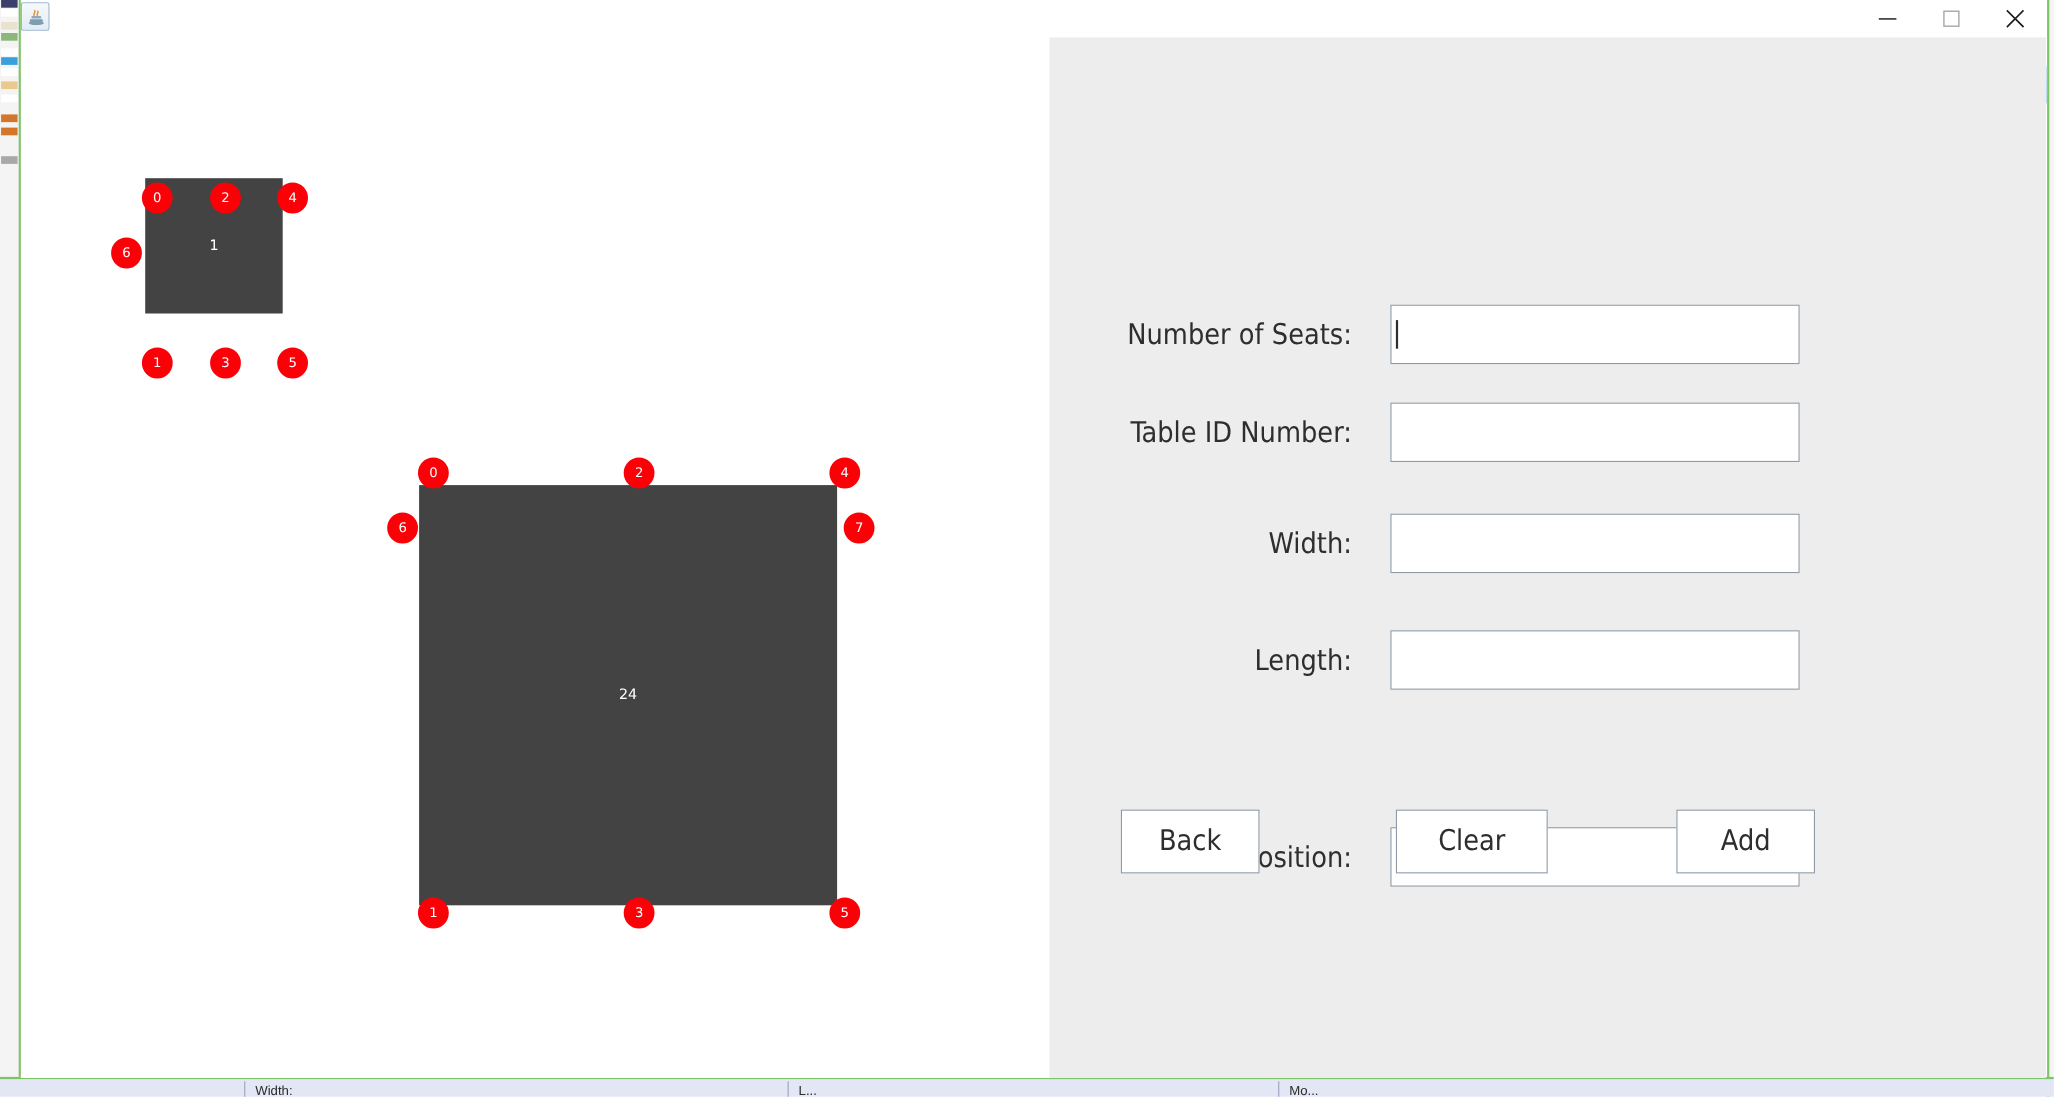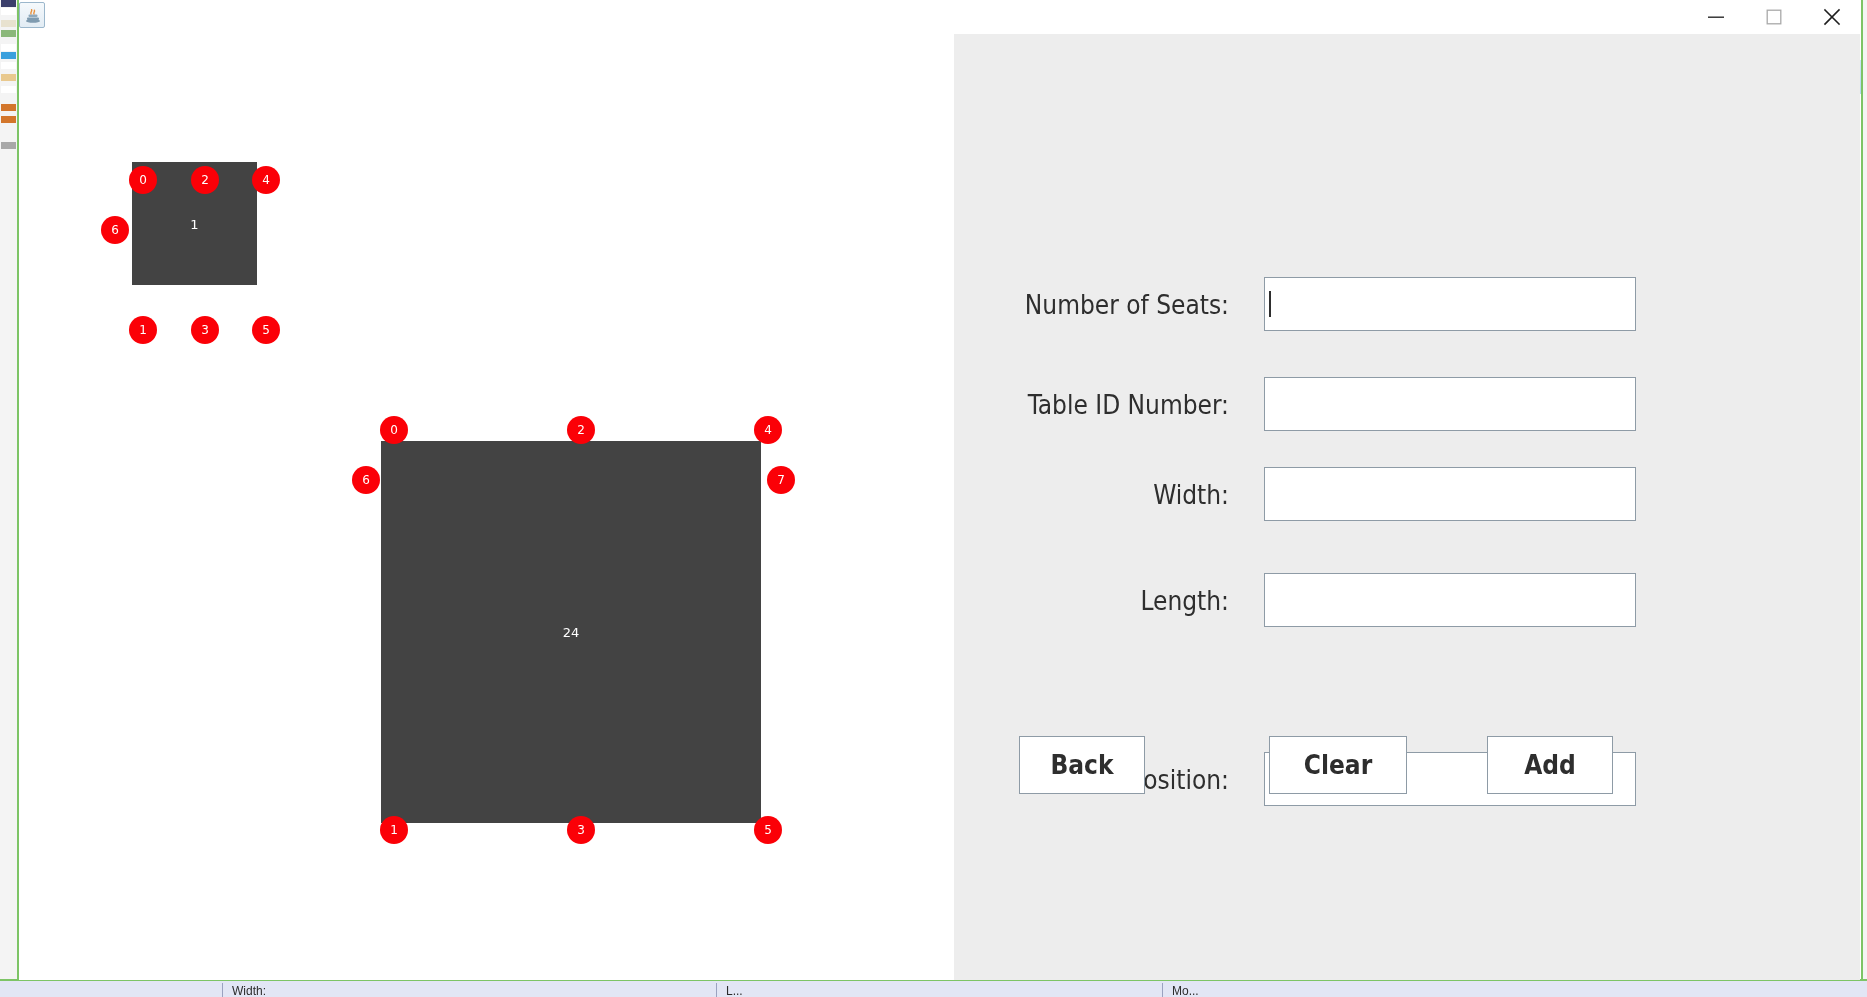--- a/index.html
+++ b/index.html
@@ -230,40 +230,39 @@
     height: 26px;
     background: #2e2e2e;
   }
 
   #button-bar {
     position: absolute;
     left: 0;
     top: 702px;
     width: 906px;
     height: 62px;
-    font-weight: bold;
   }
   .panel-button {
     position: absolute;
     top: 0;
     height: 58px;
     background: #ffffff;
     border: 1px solid #8e9ba6;
     box-sizing: border-box;
     display: flex;
     align-items: center;
     justify-content: center;
     font-family: "DejaVu Sans Condensed", "DejaVu Sans", sans-serif;
     font-size: 26px;
     color: #2e2e2e;
     cursor: default;
   }
   #btn-back  { left: 65px;  width: 126px; }
   #btn-clear { left: 315px; width: 138px; }
-  #btn-add   { left: 533px; width: 126px; }
+  #btn-add   { left: 570px; width: 126px; }
 </style>
 </head>
 <body>
 
 <div id="bg-window">
 
   <div id="bg-left-strip">
     <div class="bg-strip-chip" style="top:0px;  background:#3b3f6b;"></div>
     <div class="bg-strip-chip" style="top:8px;  background:#ffffff;"></div>
     <div class="bg-strip-chip" style="top:20px; background:#e8e2cf;"></div>
@@ -349,21 +348,21 @@
   <div id="param-panel">
 
 
     <div id="form-area">
         <div class="form-row" style="top: 112px;">
           <div class="form-label">Number of Seats:</div>
           <div class="form-input">
             <span class="caret"></span>
           </div>
         </div>
-        <div class="form-row" style="top: 212px;">
+        <div class="form-row" style="top: 201px;">
           <div class="form-label">Table ID Number:</div>
           <div class="form-input"></div>
         </div>
         <div class="form-row" style="top: 302px;">
           <div class="form-label">Width:</div>
           <div class="form-input"></div>
         </div>
         <div class="form-row" style="top: 408px;">
           <div class="form-label">Length:</div>
           <div class="form-input"></div>

